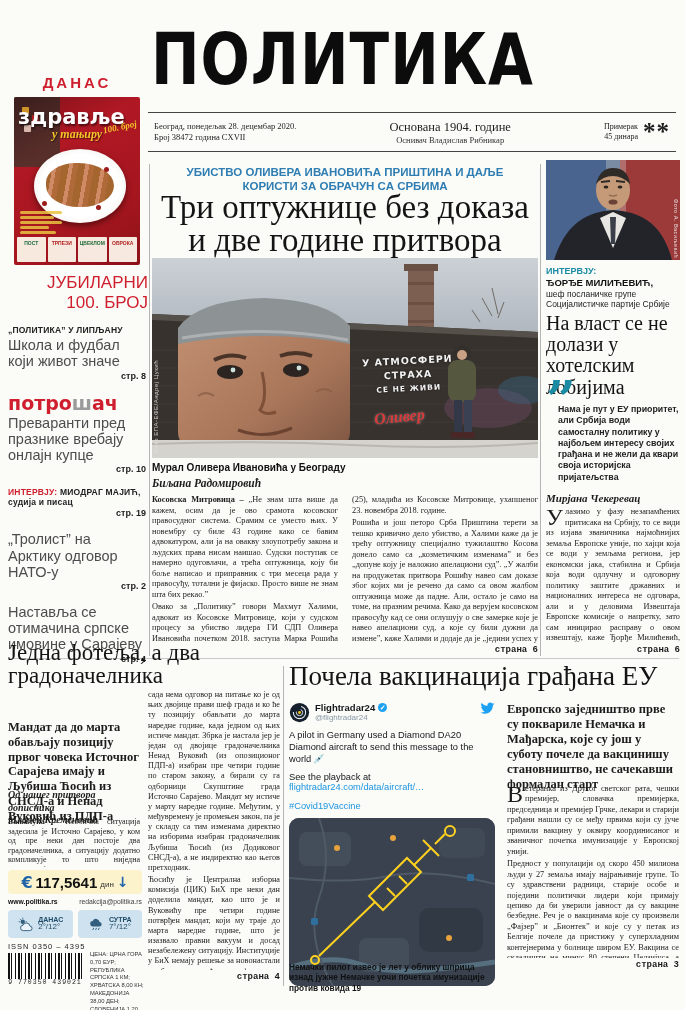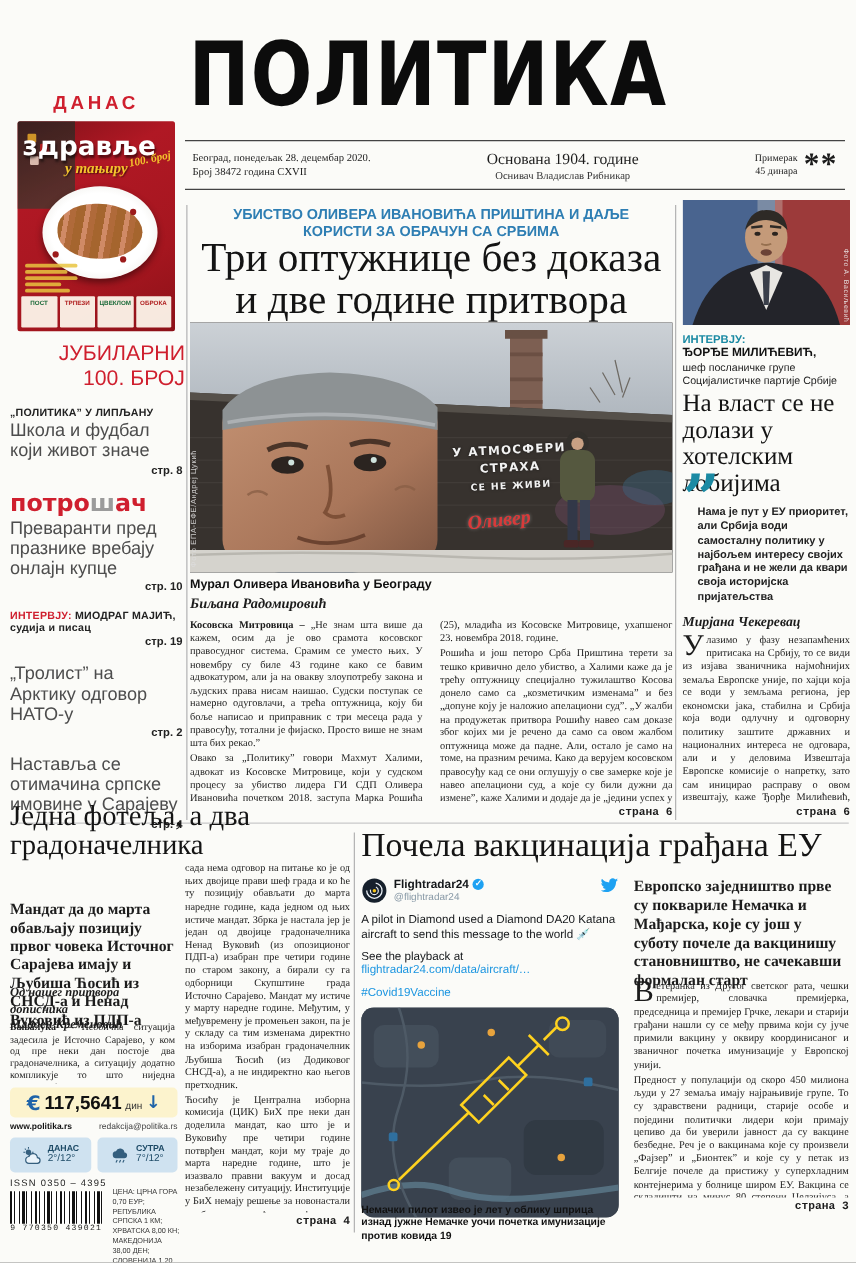--- a/index.html
+++ b/index.html
@@ -442,21 +442,21 @@
         <div class="tw-name">
             <span>Flightradar24</span>
             <span class="tw-badge">✓</span>
           </div>
         <div class="tw-handle">@flightradar24</div>
       </div>
       <svg class="tw-bird" width="15" height="13" viewBox="0 0 24 20">
         <path fill="#1da1f2" d="M23 2.6c-.8.4-1.7.6-2.6.8A4.5 4.5 0 0 0 22.4.9c-.9.5-1.9.9-2.9 1.1A4.5 4.5 0 0 0 11.7 5c0 .4 0 .7.1 1A12.8 12.8 0 0 1 2.5 1.3 4.5 4.5 0 0 0 3.9 7.3 4.4 4.4 0 0 1 1.8 6.7v.1c0 2.2 1.5 4 3.6 4.4a4.6 4.6 0 0 1-2 .1 4.5 4.5 0 0 0 4.2 3.1A9 9 0 0 1 .9 16.3 12.7 12.7 0 0 0 7.8 18.3c8.2 0 12.7-6.8 12.7-12.7v-.6c.9-.6 1.7-1.4 2.5-2.4z"></path>
       </svg>
     </div>
-    <div class="tw-text">A pilot in Diamond used a Diamond DA20 Katana aircraft to send this message to the world 💉</div>
+    <div class="tw-text">A pilot in Germany used a Diamond DA20 Diamond aircraft to send this message to the world 💉</div>
     <div class="tw-linkline">
       <span>See the playback at </span><span class="tw-link">flightradar24.com/data/aircraft/…</span>
     </div>
     <div class="tw-hash">#Covid19Vaccine</div>
     <div class="tw-map">
       <svg width="206" height="168" viewBox="0 0 206 168">
         <rect width="206" height="168" fill="#39424e"></rect>
         <rect x="10" y="14" width="52" height="34" rx="8" fill="#434e5a"></rect>
         <rect x="130" y="90" width="64" height="44" rx="10" fill="#313a44"></rect>
         <rect x="70" y="120" width="50" height="34" rx="8" fill="#434e5a"></rect>

